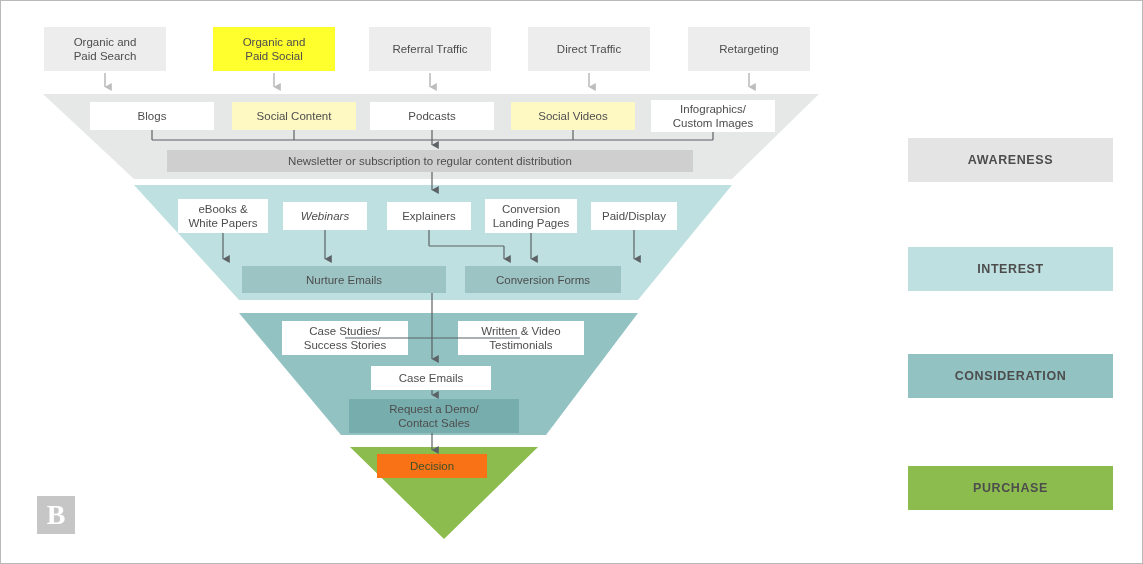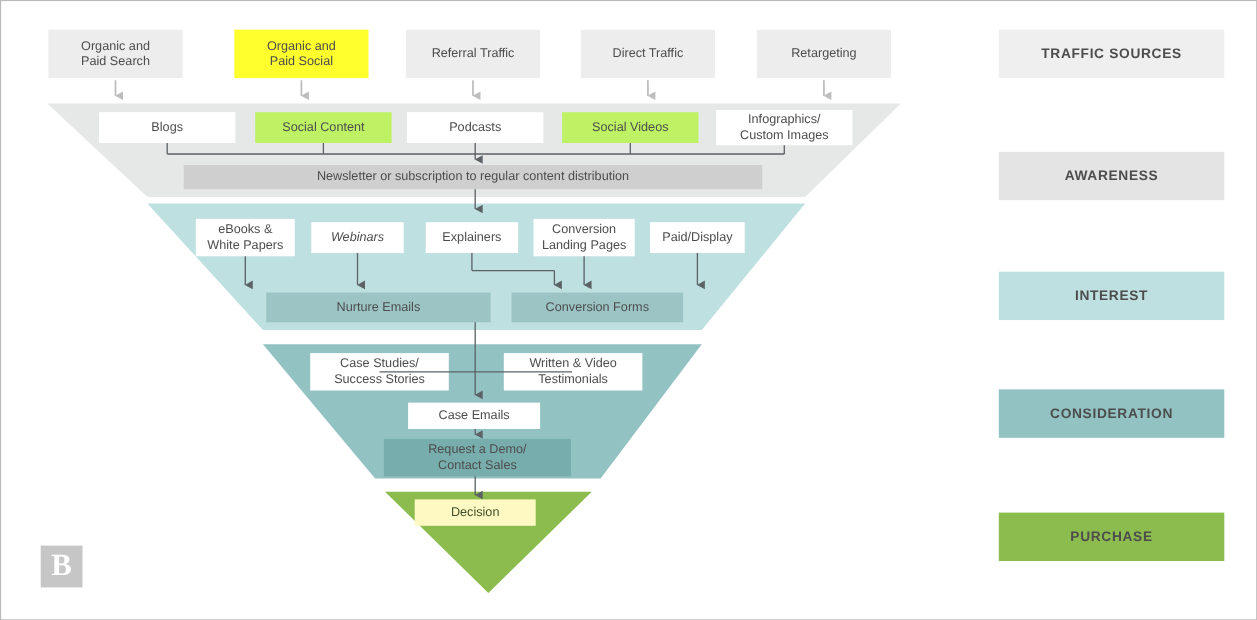--- a/index.html
+++ b/index.html
@@ -28,21 +28,21 @@
   .srcbox.hl{background:#ffff2e;}
 
   .whitebox{
     background:#ffffff;
     color:#4d4d4d;
     font-size:11.5px;
     line-height:14px;
     display:flex;align-items:center;justify-content:center;
     text-align:center;
   }
-  .whitebox.hl{background:#bef264;}
+  .whitebox.hl{background:#fef9c3;}
 
   .graybar{
     background:#cfcfcf;
     color:#4d4d4d;
     font-size:11.5px;
     line-height:14px;
     display:flex;align-items:center;justify-content:center;
     text-align:center;
   }
 
@@ -50,21 +50,21 @@
     background:#9cc4c4;
     color:#4d4d4d;
     font-size:11.5px;
     line-height:14px;
     display:flex;align-items:center;justify-content:center;
     text-align:center;
   }
   .tealbar.dark{background:#78adad;}
 
   .greenbar{
-    background:#fef9c3;
+    background:#f97316;
     color:#3f4f2a;
     font-size:11.5px;
     line-height:14px;
     display:flex;align-items:center;justify-content:center;
     text-align:center;
   }
 
   
   .legend{
     display:flex;align-items:center;justify-content:center;
@@ -182,23 +182,20 @@
   </div>
   <div class="abs tealbar dark" style="left:348px;top:398px;width:170px;height:34px;">
     <span style="white-space:pre-line;">Request a Demo/
 Contact Sales</span>
   </div>
 
   <div class="abs greenbar" style="left:376px;top:453px;width:110px;height:24px;">
     <span>Decision</span>
   </div>
 
-  <div class="abs legend lg-traffic" style="left:907px;top:26px;width:205px;height:44px;">
-    <span>TRAFFIC SOURCES</span>
-  </div>
   <div class="abs legend lg-aware" style="left:907px;top:137px;width:205px;height:44px;">
     <span>AWARENESS</span>
   </div>
   <div class="abs legend lg-interest" style="left:907px;top:246px;width:205px;height:44px;">
     <span>INTEREST</span>
   </div>
   <div class="abs legend lg-consider" style="left:907px;top:353px;width:205px;height:44px;">
     <span>CONSIDERATION</span>
   </div>
   <div class="abs legend lg-purchase" style="left:907px;top:465px;width:205px;height:44px;">

